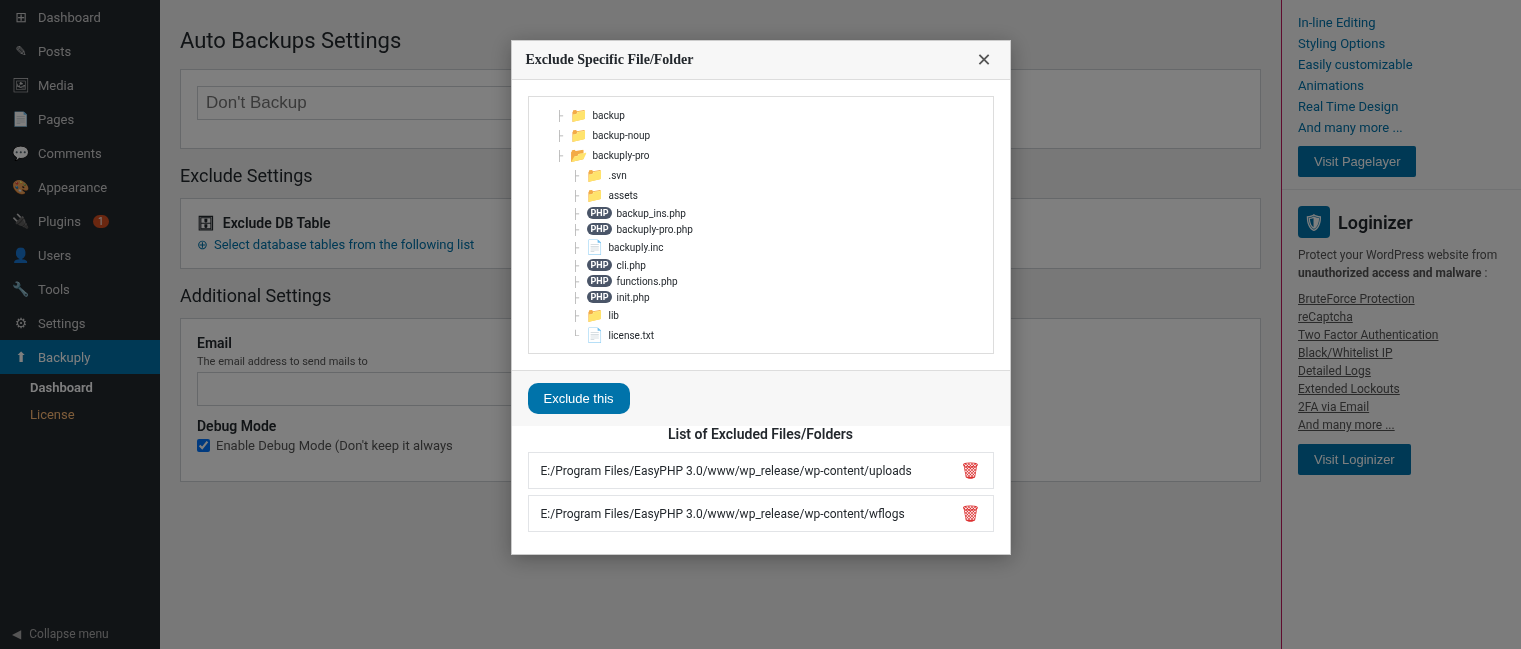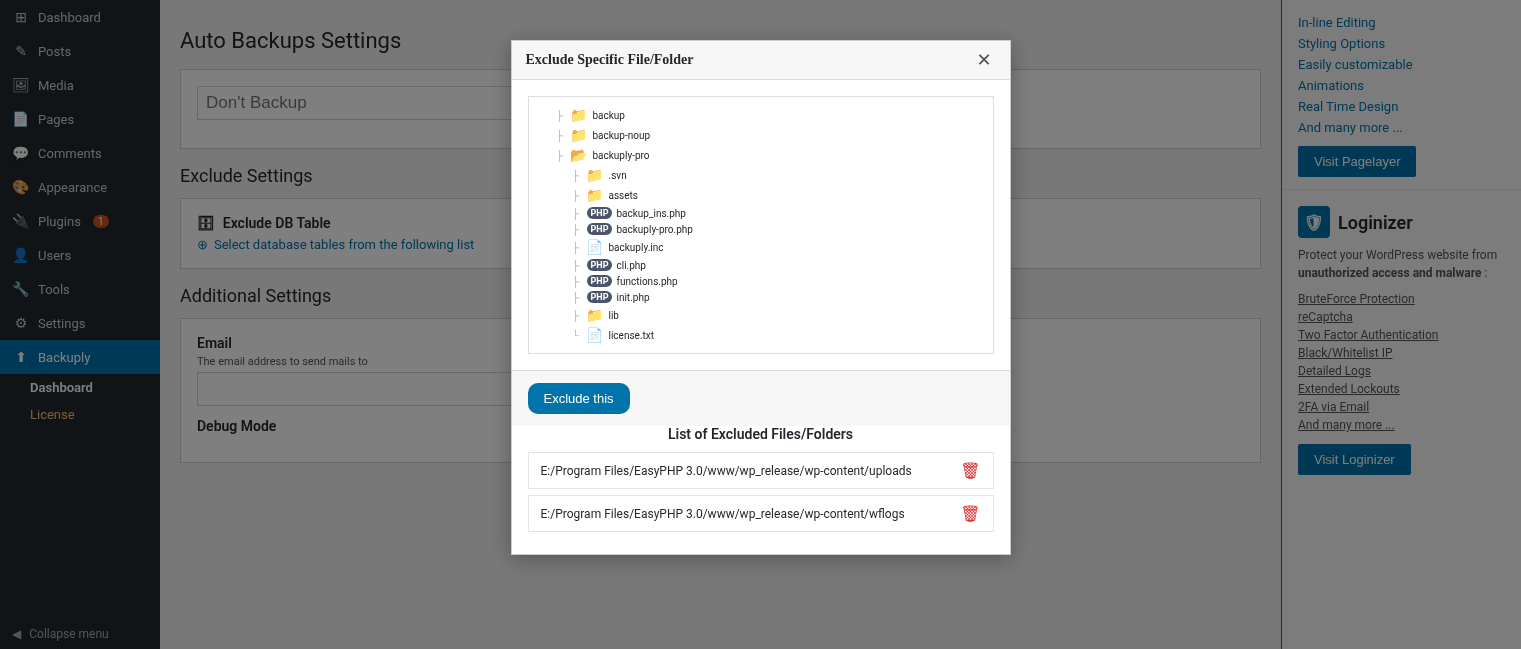--- a/index.html
+++ b/index.html
@@ -154,20 +154,24 @@
 
   <h2 class="section-title">Additional Settings</h2>
   <div class="settings-section">
     <div class="form-row">
       <div class="form-label">Email</div>
       <div class="form-sublabel">The email address to send mails to</div>
       <input class="form-input" type="text" style="">
     </div>
     <div class="form-row">
       <div class="form-label">Debug Mode</div>
+      <label style="display:flex;align-items:center;gap:6px;font-size:13px;color:#555;">
+        <input type="checkbox" checked="" style="">
+        <span>Enable Debug Mode (Don't keep it always</span>
+      </label>
     </div>
   </div>
 </div>
 
 <div class="right-sidebar">
   <div class="right-sidebar-section">
     <div class="rs-item">In-line Editing</div>
     <div class="rs-item">Styling Options</div>
     <div class="rs-item">Easily customizable</div>
     <div class="rs-item">Animations</div>

